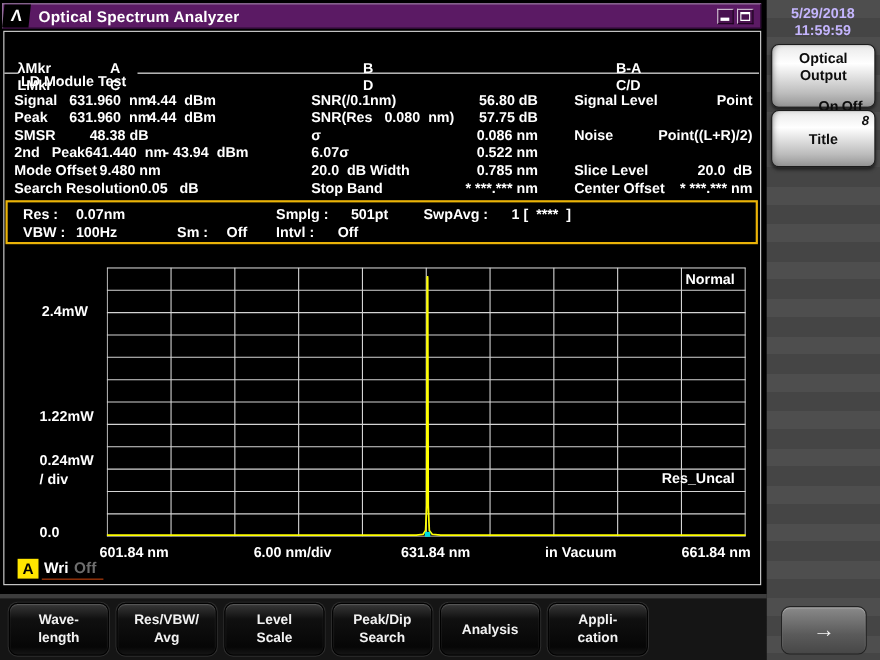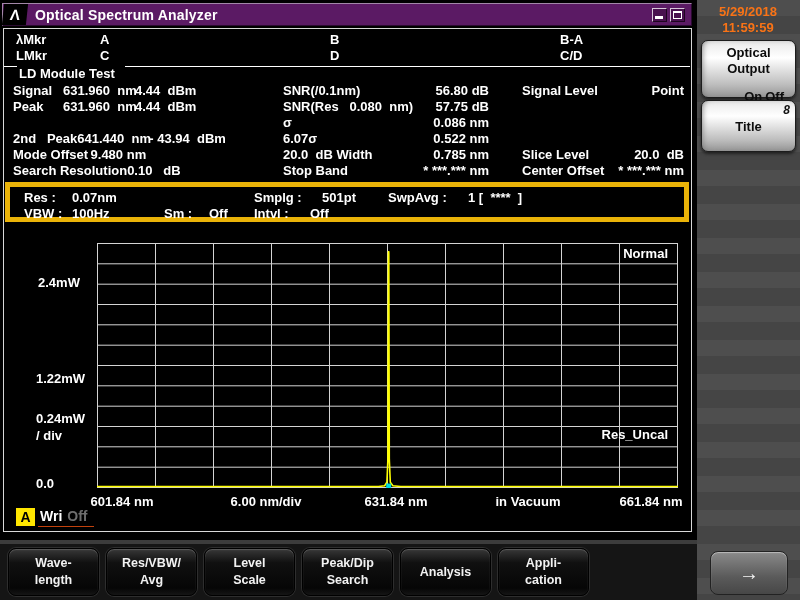--- a/index.html
+++ b/index.html
@@ -21,21 +21,21 @@
     border-color:#d8c8da #1d051f #1d051f #d8c8da; position:relative; cursor:default; }
   .win-btn .min-glyph { position:absolute; left:2px; bottom:2px; width:8px; height:3px; background:#fff; }
   .win-btn .max-glyph { position:absolute; left:2px; top:2px; width:9px; height:8px;
     border:1px solid #fff; border-top-width:2px; }
 
   
   #screen-frame { left:3px; top:28px; width:689px; height:504px;
     border:1px solid #d8d8d8; pointer-events:none; }
 
   
-  .mkr-row { left:4px; width:688px; height:16px; font-size:13px; font-weight:bold; }
+  .mkr-row { left:4px; width:688px; height:16px; font-size:13px; font-weight:bold;margin-top:22px; }
   .mkr-row span { position:absolute; white-space:pre; }
 
   
   #ld-header { left:4px; top:66px; width:686px; display:flex; 
     font-size:13px; font-weight:bold; }
   .ld-line-s { width:13px; height:1px; background:#fff; }
   .ld-line-l { flex:1; height:1px; background:#fff; }
   #ld-header b { margin:0 10px 0 2px; font-weight:bold; }
 
   
@@ -44,21 +44,21 @@
   .mg-mid   { left:283px; width:206px;justify-content:flex-end; }
   .mg-right { left:522px; width:162px; }
   .mg-left .m-name { flex:1; }
   .mg-left .m-v1 { width:72px; text-align:right; }
   .mg-left .m-v2 { width:58px; text-align:right; }
   .mg-mid .m-name { flex:1; }
   .mg-mid .m-v { width:86px; text-align:right; }
   .mg-right { justify-content:space-between; }
 
   
-  #settings-box { left:5px; top:182px; width:684px; height:40px; border:5px solid #eab308; }
+  #settings-box { left:5px; top:182px; width:684px; height:40px; border:2px solid #eab308; }
   .set-row { position:absolute; left:0; width:680px; height:17px; font-size:13px; font-weight:bold; }
   .set-row span { position:absolute; white-space:pre; }
 
   
   #plot { left:97px; top:243px; width:581px; height:245px; }
   .y-lab { font-size:13px; font-weight:bold; }
   .x-lab { font-size:13px; font-weight:bold; transform:translateX(-50%); white-space:pre; }
   .annot { width:120px; text-align:right; font-size:13px; font-weight:bold; }
 
   
@@ -80,21 +80,21 @@
     font-size:12.5px; font-weight:bold; line-height:17px; cursor:default; }
   #next-key { left:710px; top:551px; width:78px; height:44px; border-radius:8px;
     background:linear-gradient(to bottom,#8a8a8a,#5a5a5a 60%,#474747);
     border:1px solid #222; box-shadow:inset 0 1px 1px #bbb;
     display:flex; align-items:center; justify-content:center;
     color:#f5f5f5; font-size:20px; font-weight:bold; cursor:default; }
 
   
   #sidebar { left:697px; top:0; width:103px; height:600px;
     background:repeating-linear-gradient(to bottom,#4e4e4e 0 16px,#454545 16px 34px); }
-  #datetime { left:700px; top:4px; width:96px; text-align:center; color:#f97316;
+  #datetime { left:700px; top:4px; width:96px; text-align:center; color:#c4b5fd;
     font-size:13px; font-weight:bold; line-height:16px; }
   .side-key { background:linear-gradient(to bottom,#e9e9e9,#ffffff 30%,#bdbdbd 78%,#969696);
     border:1px solid #1c1c1c; border-radius:7px; color:#0d0d0d;
     box-shadow:inset 3px 0 6px -3px #777, 0 2px 3px #222;
     font-size:13px; font-weight:bold; text-align:center; cursor:default; }
   #optical-output-key { left:701px; top:40px; width:95px; height:58px; padding-top:4px; line-height:16px; }
   .oo-row { display:flex; justify-content:flex-end; padding:0 8px;margin-top:12px; }
   #oo-off { border-bottom:3px solid #111; padding:0 3px 0 3px; }
   #title-key { left:701px; top:100px; width:95px; height:52px; position:absolute;
     display:flex; align-items:center; justify-content:center; }
@@ -135,32 +135,34 @@
   </div>
 
   <div class="abs" id="ld-header">
     <span class="ld-line-s"></span>
     <b>LD Module Test</b>
     <span class="ld-line-l"></span>
   </div>
 
   <div class="abs meas-row mg-left" style="top:83px"><span class="m-name">Signal</span><span class="m-v1">631.960  nm</span><span class="m-v2">4.44  dBm</span></div>
   <div class="abs meas-row mg-left" style="top:99px"><span class="m-name">Peak</span><span class="m-v1">631.960  nm</span><span class="m-v2">4.44  dBm</span></div>
+  <div class="abs meas-row mg-left" style="top:115px"><span class="m-name">SMSR</span><span class="m-v1">48.38 dB</span><span class="m-v2"></span></div>
   <div class="abs meas-row mg-left" style="top:131px"><span class="m-name">2nd   Peak</span><span class="m-v1">641.440  nm</span><span class="m-v2">- 43.94  dBm</span></div>
   <div class="abs meas-row mg-left" style="top:147px"><span class="m-name">Mode Offset</span><span class="m-v1">9.480 nm</span><span class="m-v2"></span></div>
-  <div class="abs meas-row mg-left" style="top:163px"><span class="m-name">Search Resolution</span><span class="m-v1">0.10   dB</span><span class="m-v2"></span></div>
+  <div class="abs meas-row mg-left" style="top:163px"><span class="m-name">Search Resolution</span><span class="m-v1">0.05   dB</span><span class="m-v2"></span></div>
 
   <div class="abs meas-row mg-mid" style="top:83px"><span class="m-name">SNR(/0.1nm)</span><span class="m-v">56.80 dB</span></div>
   <div class="abs meas-row mg-mid" style="top:99px"><span class="m-name">SNR(Res   0.080  nm)</span><span class="m-v">57.75 dB</span></div>
   <div class="abs meas-row mg-mid" style="top:115px"><span class="m-name">σ</span><span class="m-v">0.086 nm</span></div>
   <div class="abs meas-row mg-mid" style="top:131px"><span class="m-name">6.07σ</span><span class="m-v">0.522 nm</span></div>
   <div class="abs meas-row mg-mid" style="top:147px"><span class="m-name">20.0  dB Width</span><span class="m-v">0.785 nm</span></div>
   <div class="abs meas-row mg-mid" style="top:163px"><span class="m-name">Stop Band</span><span class="m-v">* ***.*** nm</span></div>
 
   <div class="abs meas-row mg-right" style="top:83px"><span>Signal Level</span><span>Point</span></div>
+  <div class="abs meas-row mg-right" style="top:115px"><span>Noise</span><span>Point((L+R)/2)</span></div>
   <div class="abs meas-row mg-right" style="top:147px"><span>Slice Level</span><span>20.0  dB</span></div>
   <div class="abs meas-row mg-right" style="top:163px"><span>Center Offset</span><span>* ***.*** nm</span></div>
 
   <div class="abs" id="settings-box">
     <div class="set-row" style="top:3px">
       <span style="left:14px">Res :</span>
       <span style="left:62px">0.07nm</span>
       <span style="left:244px">Smplg :</span>
       <span style="left:312px">501pt</span>
       <span style="left:378px">SwpAvg :</span>

